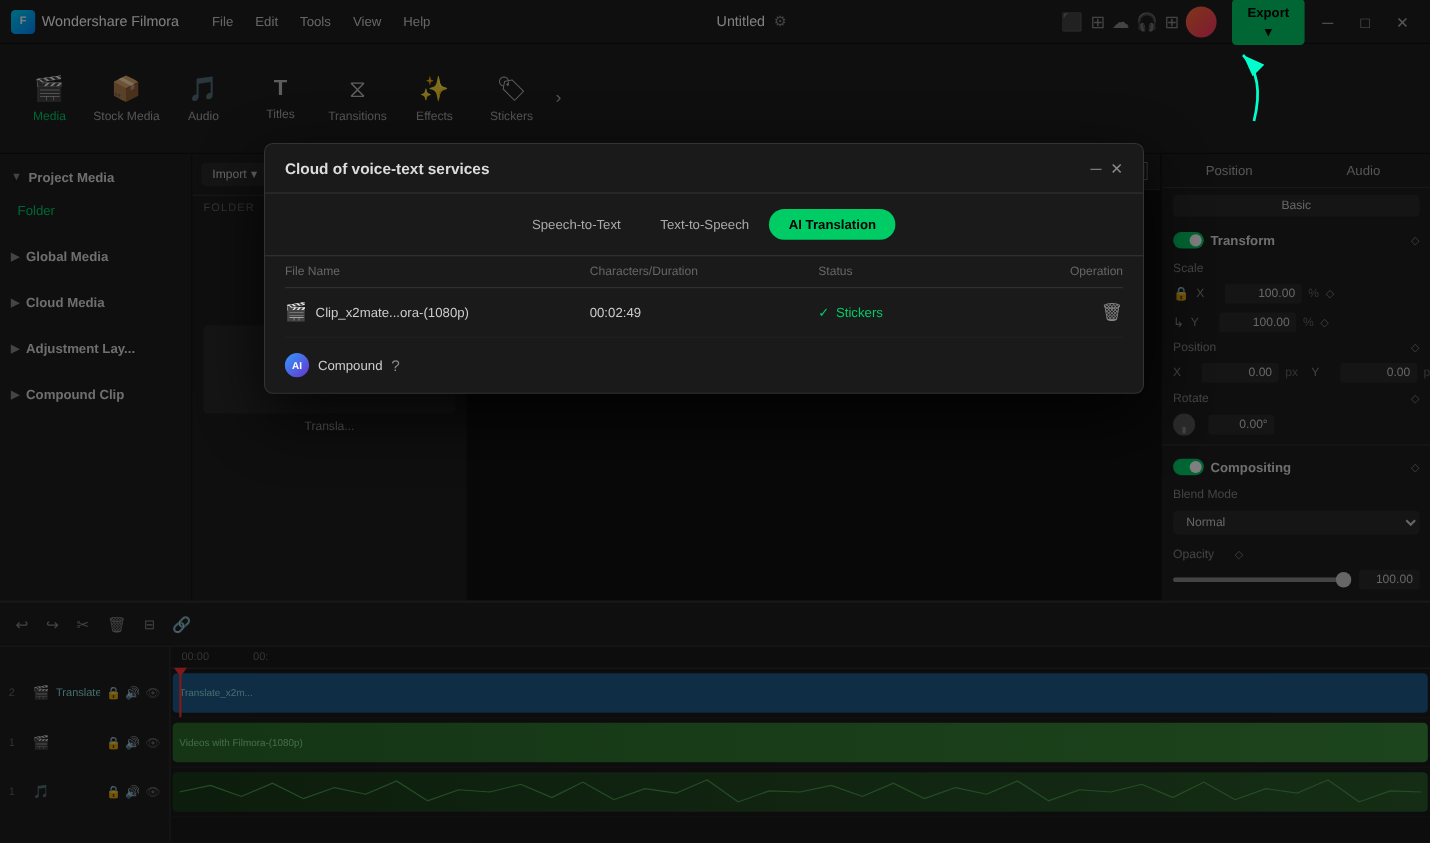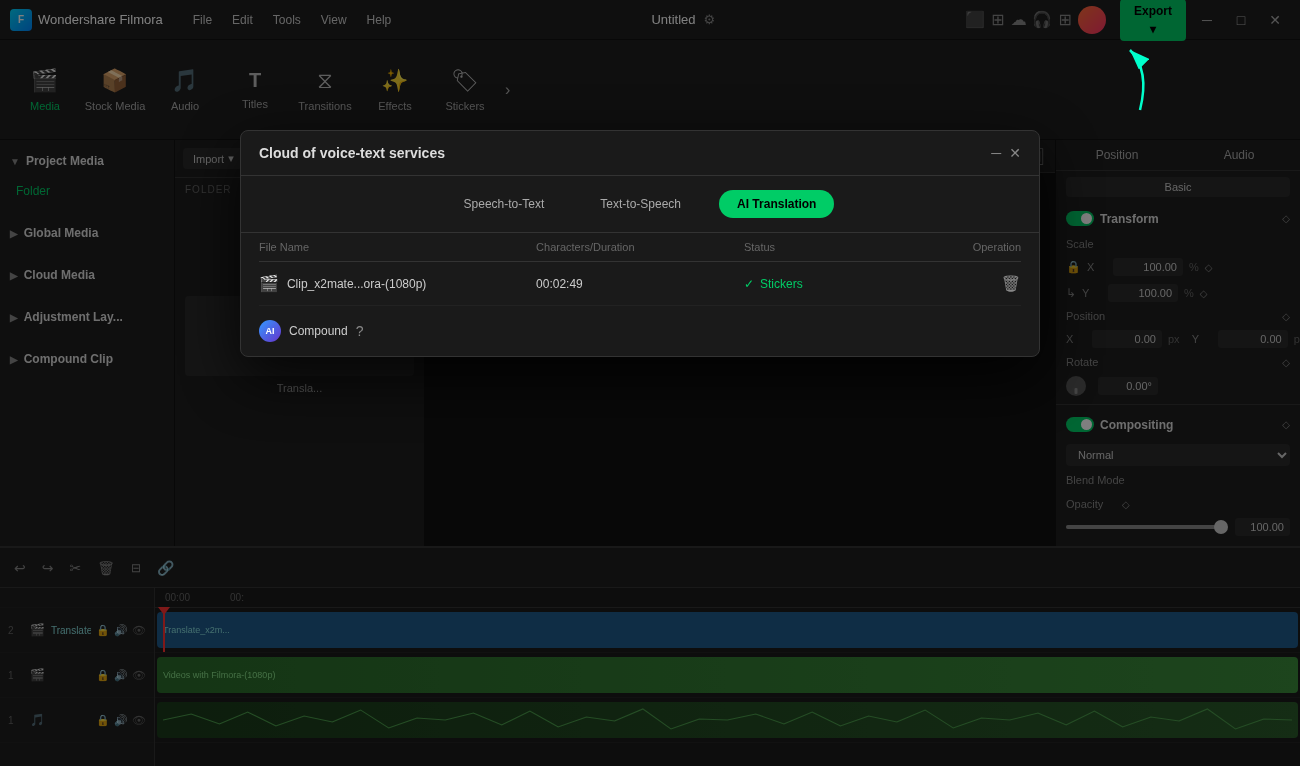--- a/index.html
+++ b/index.html
@@ -356,21 +356,21 @@
       display: flex; flex-direction: column;
     }
     #modal-header {
       display: flex; align-items: center; justify-content: space-between;
       padding: 14px 18px; border-bottom: 1px solid #333;
     }
     #modal-title { font-size: 14px; font-weight: 600; color: #ddd; }
     #modal-controls { display: flex; gap: 8px; }
     .modal-ctrl { color: #888; cursor: pointer; font-size: 14px; }
     #modal-tabs {
-      display: flex; justify-content: center; gap: 20px;
+      display: flex; justify-content: center; gap: 0;
       padding: 14px 18px; border-bottom: 1px solid #333;
     }
     .modal-tab {
       padding: 7px 18px; border-radius: 20px;
       font-size: 12px; cursor: pointer; color: #aaa;
     }
     .modal-tab.active {
       background: #00cc66; color: #000; font-weight: 600;
     }
     #modal-table {
@@ -635,26 +635,26 @@
 
     <div class="section-header">
       <div class="section-title">
         <div class="toggle-dot"></div>
         <span>Compositing</span>
       </div>
       <span class="section-diamond">◇</span>
     </div>
 
     <div class="param-row">
+      <span class="param-label" style="min-width:70px;">Blend Mode</span>
+    </div>
+    <div class="param-row">
       <select class="blend-select">
         <option>Normal</option>
       </select>
-    </div>
-    <div class="param-row">
-      <span class="param-label" style="min-width:70px;">Blend Mode</span>
     </div>
 
     <div class="param-row" style="margin-top:4px;">
       <span class="param-label" style="min-width:50px;">Opacity</span>
       <span class="section-diamond">◇</span>
     </div>
     <div class="param-row">
       <div class="opacity-slider-track">
         <div class="opacity-slider-fill"></div>
         <div class="opacity-slider-thumb"></div>

